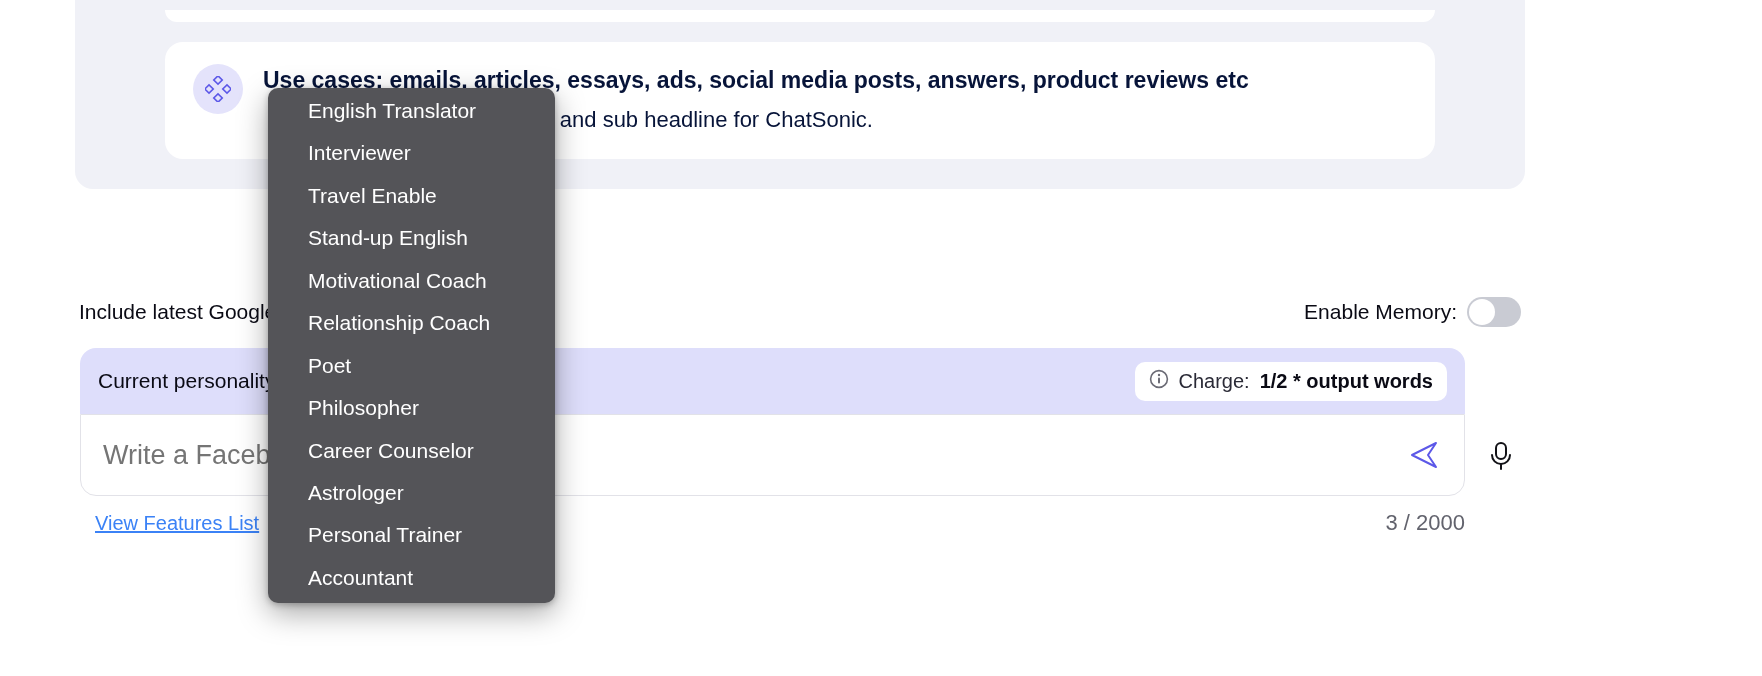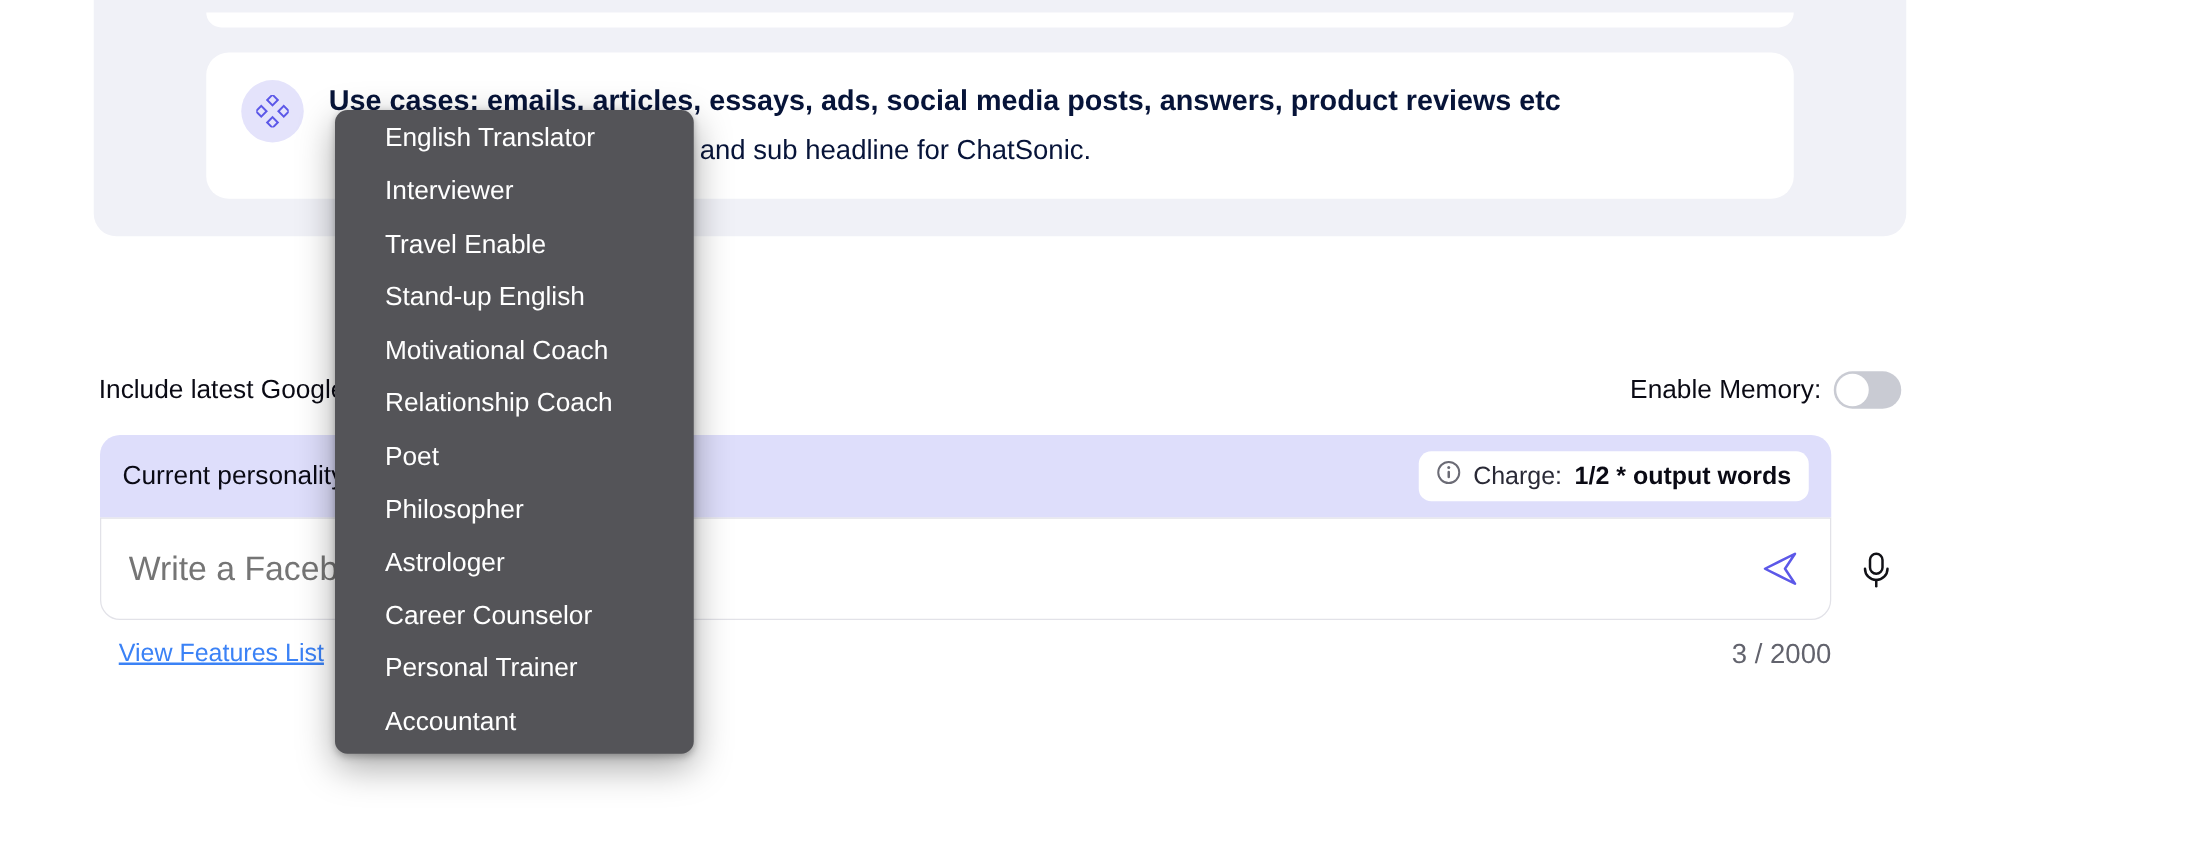--- a/index.html
+++ b/index.html
@@ -307,17 +307,17 @@
 
 <div class="dropdown" id="dropdown">
     <div class="dropdown-item"><span>English Translator</span></div>
     <div class="dropdown-item"><span>Interviewer</span></div>
     <div class="dropdown-item"><span>Travel Enable</span></div>
     <div class="dropdown-item"><span>Stand-up English</span></div>
     <div class="dropdown-item"><span>Motivational Coach</span></div>
     <div class="dropdown-item"><span>Relationship Coach</span></div>
     <div class="dropdown-item"><span>Poet</span></div>
     <div class="dropdown-item"><span>Philosopher</span></div>
+    <div class="dropdown-item"><span>Career Counselor</span></div>
     <div class="dropdown-item"><span>Astrologer</span></div>
-    <div class="dropdown-item"><span>Career Counselor</span></div>
     <div class="dropdown-item"><span>Personal Trainer</span></div>
     <div class="dropdown-item"><span>Accountant</span></div>
   </div>
 
 </body></html>

